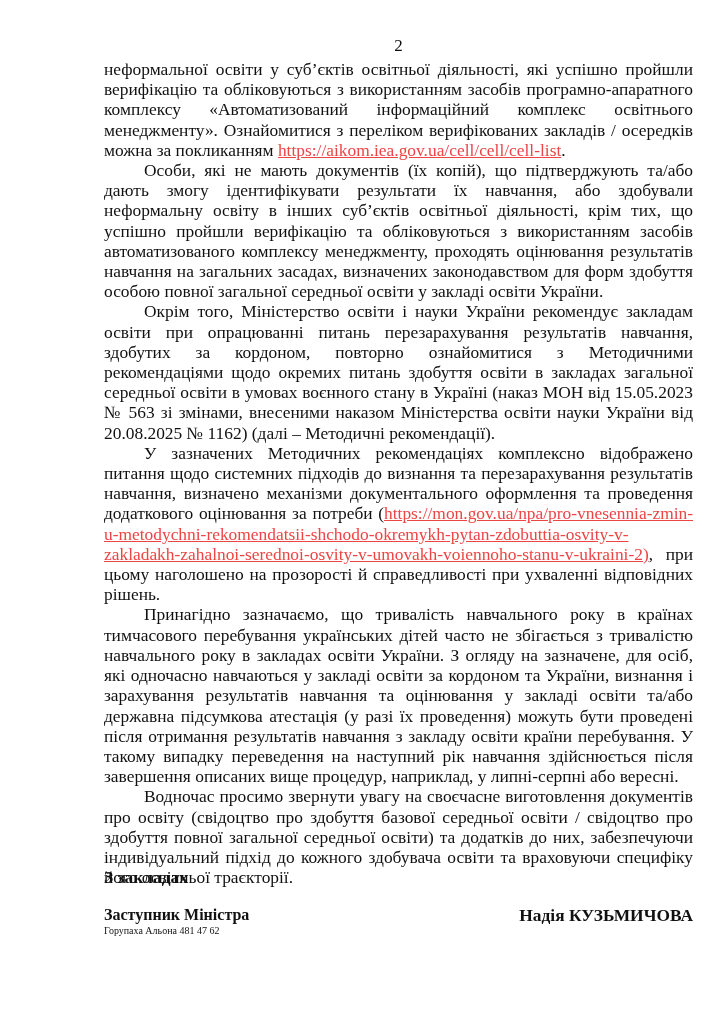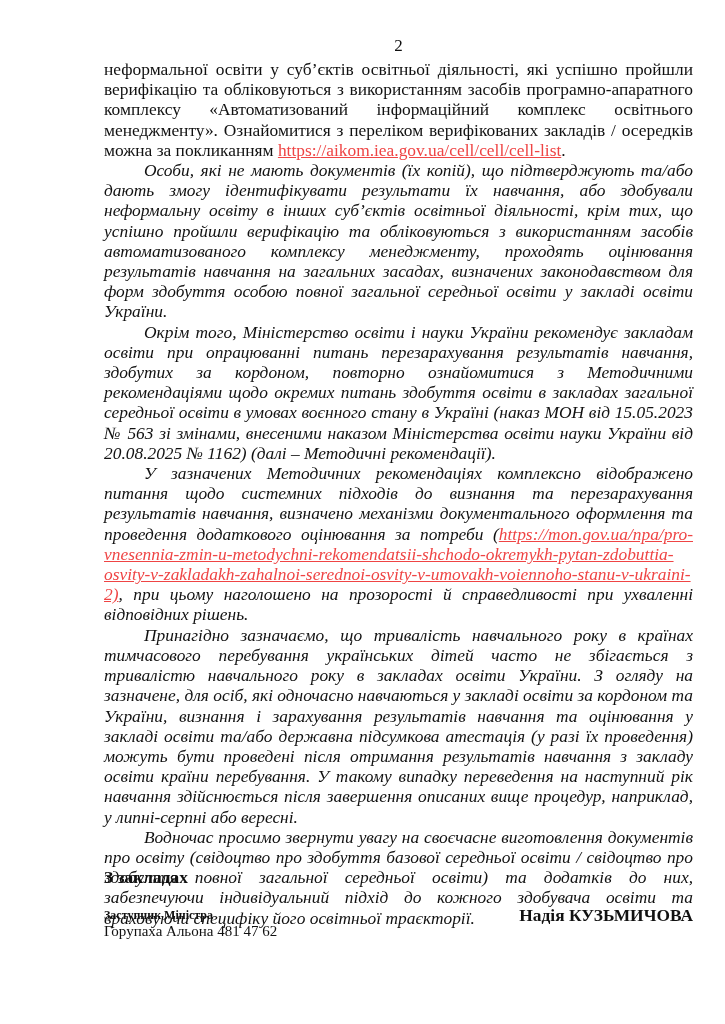--- a/index.html
+++ b/index.html
@@ -1,26 +1,26 @@
 <!DOCTYPE html>
 <html><head>
 <meta charset="utf-8">
 <style>
   html, body { margin: 0; padding: 0; background: #ffffff; }
   body { width: 725px; height: 1024px; position: relative; overflow: hidden; }
   .page { position: absolute; left: 104px; top: 0; width: 589px; font-family: "Liberation Serif", serif; color: #111; }
   .page-number { position: absolute; left: 0; width: 589px; top: 36px; text-align: center; font-size: 17px; line-height: 20px; }
   .body { position: absolute; top: 59px; left: 0; width: 589px; font-size: 17.4px; line-height: 20.2px; }
   .body p { margin: 0; text-align: justify; text-justify: inter-word; }
-  .body p.indent { text-indent: 40px; font-style: italic; }
+  .body p.indent { text-indent: 40px; }
   a.link { color: #ef4444; text-decoration: underline; }
   .regards { position: absolute; top: 867px; left: 0; font-weight: bold; font-size: 17.4px; line-height: 20px; }
-  .signature-title { position: absolute; top: 905px; left: 0; font-weight: bold; font-size: 12px; line-height: 20px; }
+  .signature-title { position: absolute; top: 905px; left: 0; font-weight: bold; font-size: 16px; line-height: 20px; }
   .signature-name { position: absolute; top: 905px; right: 0; font-weight: bold; font-size: 17.4px; line-height: 20px; text-align: center; }
-  .executor { position: absolute; top: 924px; left: 0; font-size: 15px; line-height: 14px; }
+  .executor { position: absolute; top: 924px; left: 0; font-size: 10px; line-height: 14px; }
 </style>
 </head>
 <body>
 
 <div class="page">
   <div class="page-number">2</div>
 
   <div class="body" id="doc-body">
       <p><span>неформальної освіти у суб’єктів освітньої діяльності, які успішно пройшли верифікацію та обліковуються з використанням засобів програмно-апаратного комплексу «Автоматизований інформаційний комплекс освітнього менеджменту». Ознайомитися з переліком верифікованих закладів / осередків можна за покликанням </span><a class="link">https://aikom.iea.gov.ua/cell/cell/cell-list</a><span>.</span></p>
       <p class="indent"><span>Особи, які не мають документів (їх копій), що підтверджують та/або дають змогу ідентифікувати результати їх навчання, або здобували неформальну освіту в інших суб’єктів освітньої діяльності, крім тих, що успішно пройшли верифікацію та обліковуються з використанням засобів автоматизованого комплексу менеджменту, проходять оцінювання результатів навчання на загальних засадах, визначених законодавством для форм здобуття особою повної загальної середньої освіти у закладі освіти України.</span></p>

